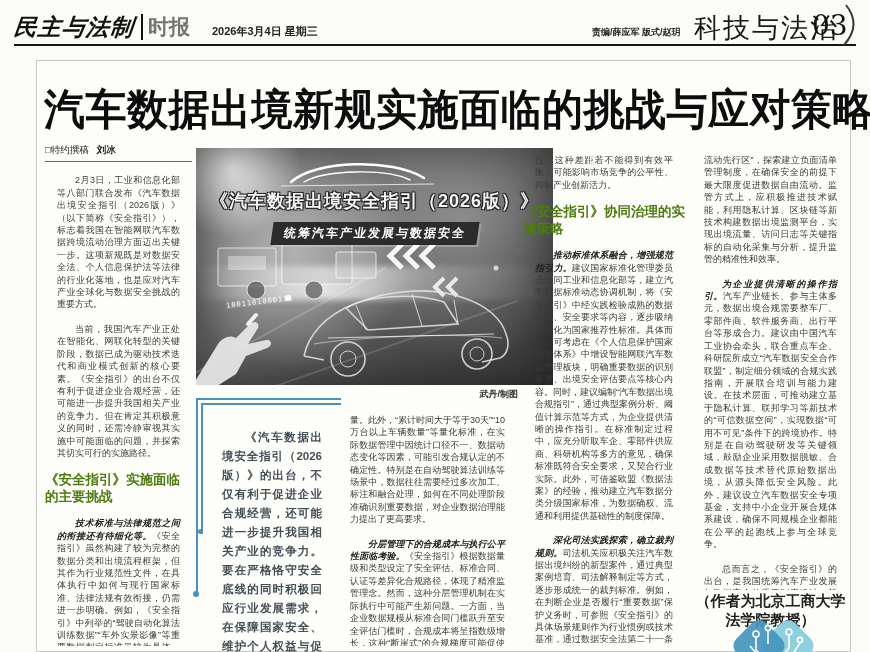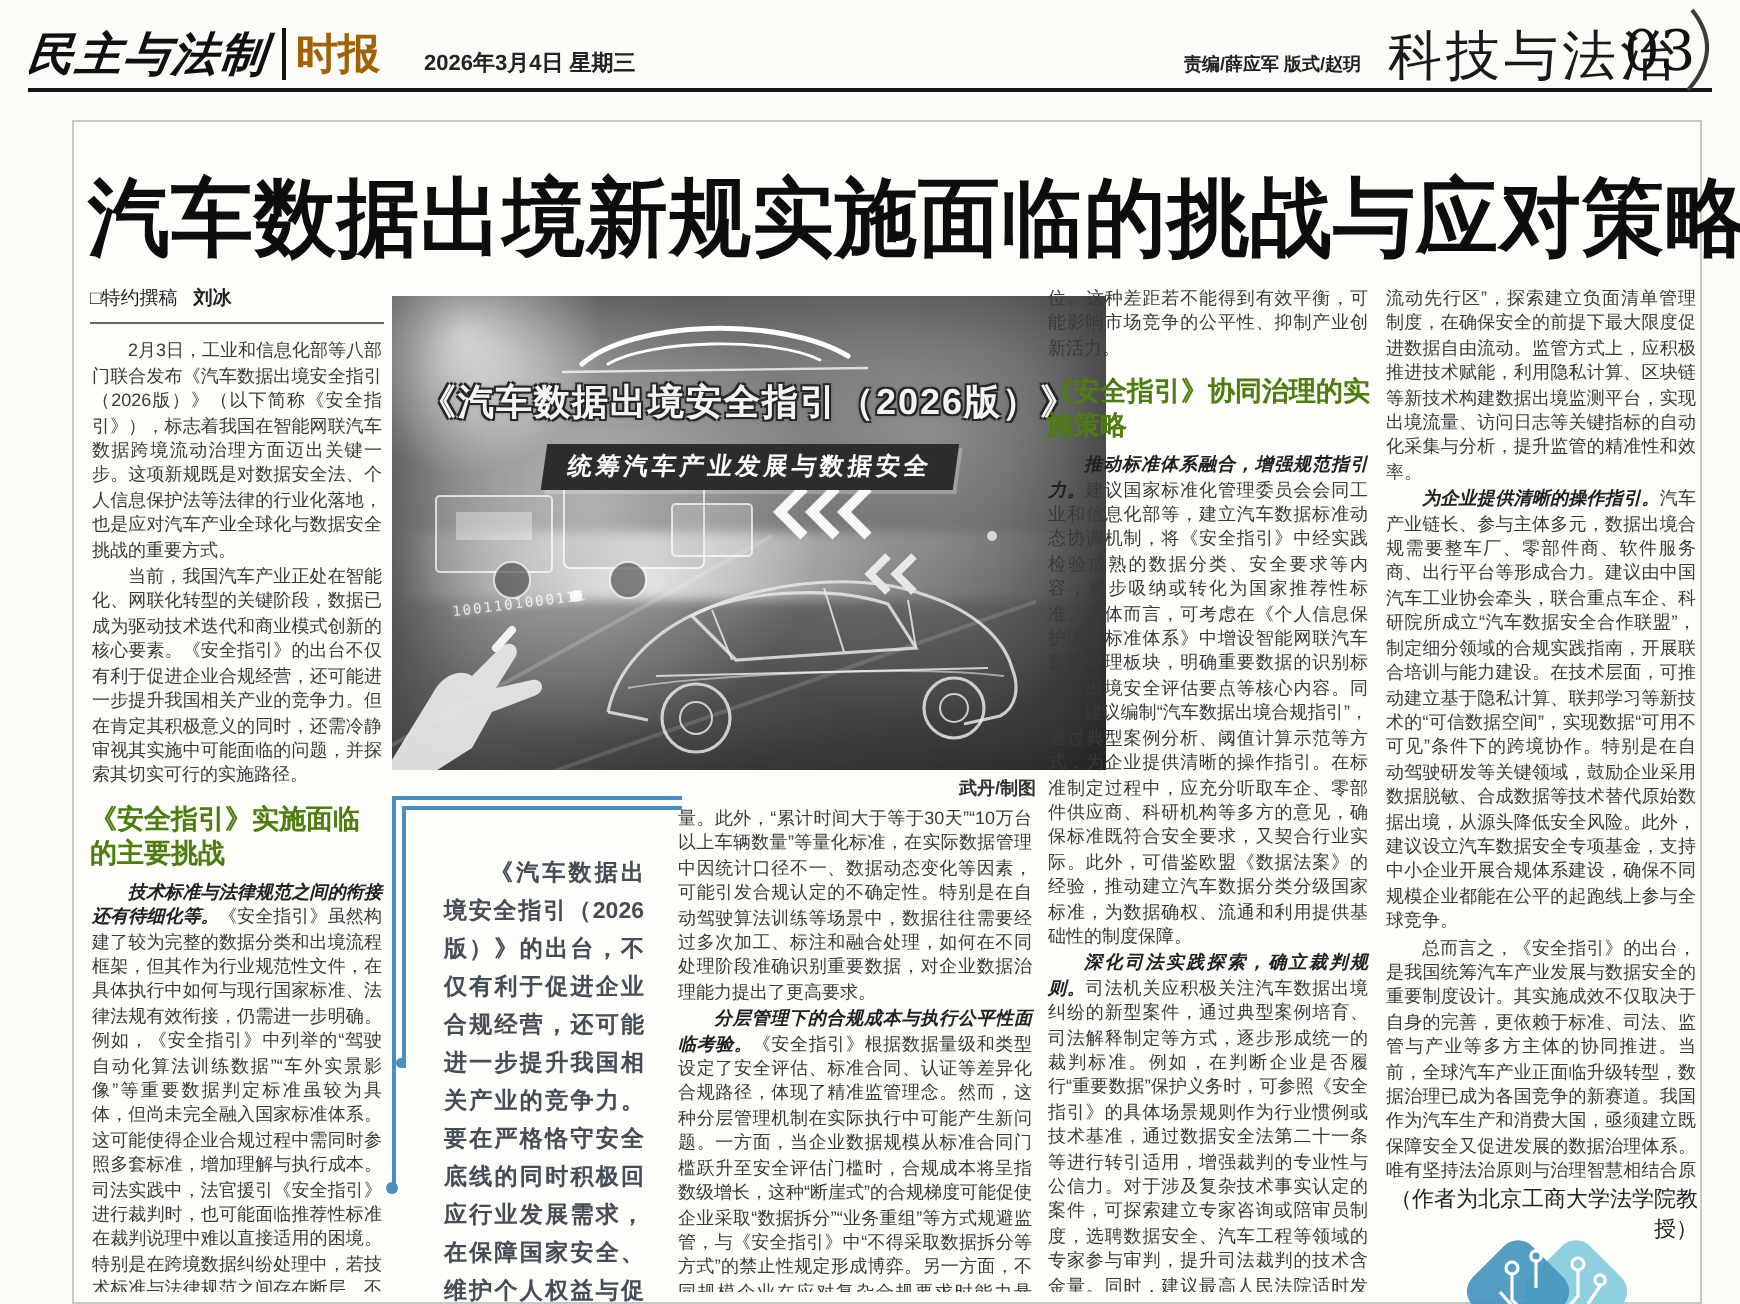--- a/index.html
+++ b/index.html
@@ -4,21 +4,21 @@
 <style>
   html,body{margin:0;padding:0;background:#e9e9e6;}
   #page{position:relative;width:870px;height:652px;background:#fbfbf8;overflow:hidden;
         font-family:"Liberation Sans",sans-serif;color:#2e2e2e;}
 
   
   .masthead{position:absolute;left:14px;top:10px;height:34px;display:flex;align-items:center;}
   .masthead-cal{font-family:"DejaVu Serif",serif;font-style:italic;font-weight:bold;
         font-size:23px;color:#101010;transform:skewX(-6deg);letter-spacing:1px;}
   .masthead-div{width:2px;height:26px;background:#101010;margin:0 5px 0 7px;}
-  .masthead-sub{font-family:"DejaVu Serif",serif;font-weight:bold;font-size:21px;color:#a16207;}
+  .masthead-sub{font-family:"DejaVu Serif",serif;font-weight:bold;font-size:21px;color:#737373;}
   .head-date{position:absolute;left:212px;top:24px;font-size:11px;font-weight:bold;color:#222;}
   .head-editors{position:absolute;left:592px;top:26px;font-size:9px;font-weight:bold;color:#222;}
   .head-section{position:absolute;left:694px;top:10px;font-size:27px;font-weight:normal;
         color:#1a1a1a;letter-spacing:2px;}
   .head-pageno{position:absolute;left:812px;top:9px;font-family:"DejaVu Serif",serif;
         font-size:28px;font-weight:normal;color:#111;}
   .head-rule{position:absolute;left:14px;top:44px;width:842px;height:0;border-top:2.5px solid #161616;}
   .head-curve{position:absolute;left:838px;top:4px;width:26px;height:42px;}
 
   
@@ -28,21 +28,21 @@
          font-size:41px;font-weight:bold;color:#0d0d0d;letter-spacing:0.5px;
          transform:scaleY(1.04);white-space:nowrap;}
 
   
   .col{position:absolute;top:142px;height:504px;overflow:hidden;text-align:justify;
        font-size:9px;line-height:12.4px;color:#3a3a3a;}
   #col1{left:45px;width:147px;}
   #col3{left:338px;top:402px;width:179px;height:244px;}
   #col4{left:523px;width:162px;}
   #col5{left:692px;width:157px;height:448px;}
-  .col p{margin:1px;text-indent:2em;}
+  .col p{margin:12px;text-indent:2em;}
   .col p.noindent{text-indent:0;}
   .lead{font-weight:bold;font-style:italic;color:#222;}
   .sec-head{font-size:13.5px;line-height:17px;font-weight:bold;color:#4d7c0f;
        margin:7px 0 5px;text-align:left;text-indent:0;}
   .byline{font-size:9.5px;text-align:left;color:#222;margin:2px 0 0;}
   .byline .author{font-weight:bold;margin-left:8px;}
   .byline-rule{border:none;border-top:1px solid #666;margin:5px 0 7px;}
 
   
   .photo{position:absolute;left:196px;top:148px;width:322px;height:237px;overflow:hidden;
@@ -73,22 +73,22 @@
   .bq1{position:absolute;left:196px;top:398px;width:143px;height:196px;
        border-left:2px solid #4a8fc1;border-top:2px solid #4a8fc1;}
   .bq2{position:absolute;left:201px;top:403px;width:138px;height:129px;
        border-left:2px solid #4a8fc1;border-top:2px solid #4a8fc1;}
   .bqdot{position:absolute;width:6px;height:6px;border-radius:50%;background:#4a8fc1;}
   .quote{position:absolute;left:206px;top:412px;width:132px;font-size:11.5px;line-height:19px;
        font-weight:bold;color:#454e57;text-align:justify;}
   .quote p{margin:16px;text-indent:2em;}
 
   
-  .author-credit{position:absolute;left:692px;top:592px;width:157px;text-align:right;
-       font-size:11px;font-weight:normal;color:#222;}
+  .author-credit{position:absolute;left:692px;top:592px;width:157px;text-align:center;
+       font-size:15px;font-weight:bold;color:#222;}
   .logo-wrap{position:absolute;left:726px;top:606px;width:100px;height:90px;}
 </style>
 </head>
 <body>
 
 <div id="page">
 
   <div class="masthead">
     <span class="masthead-cal">民主与法制</span>
     <span class="masthead-div"></span>

